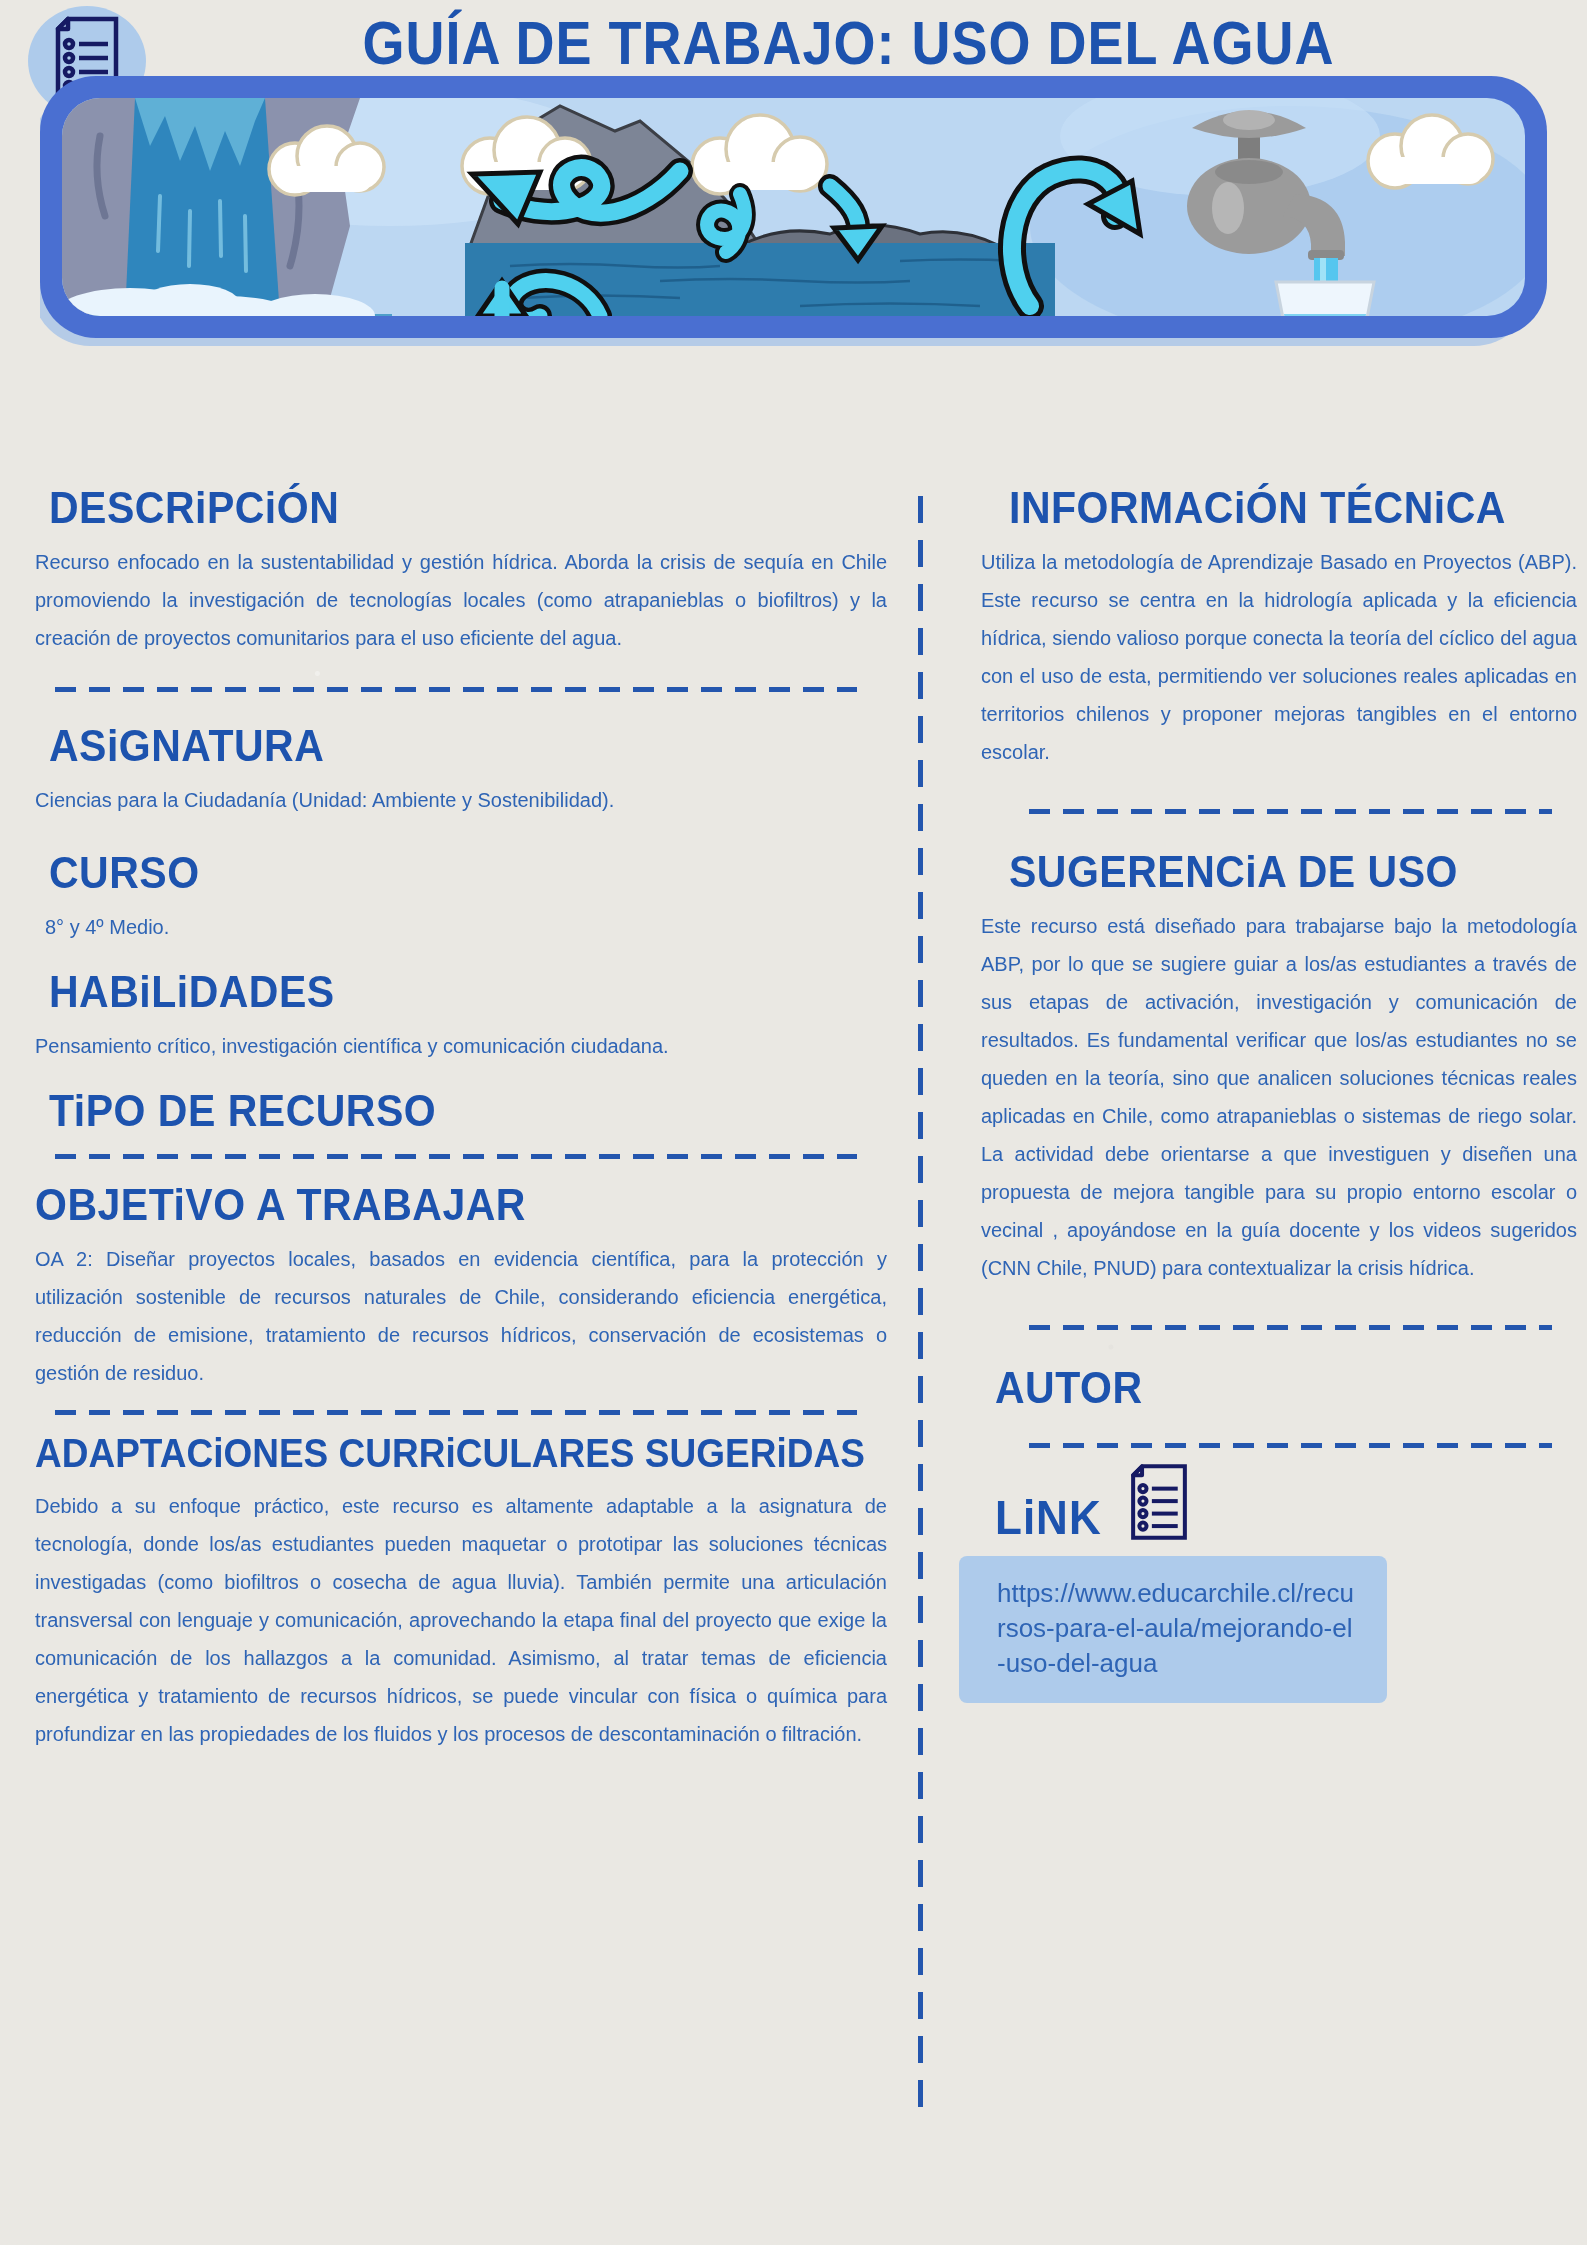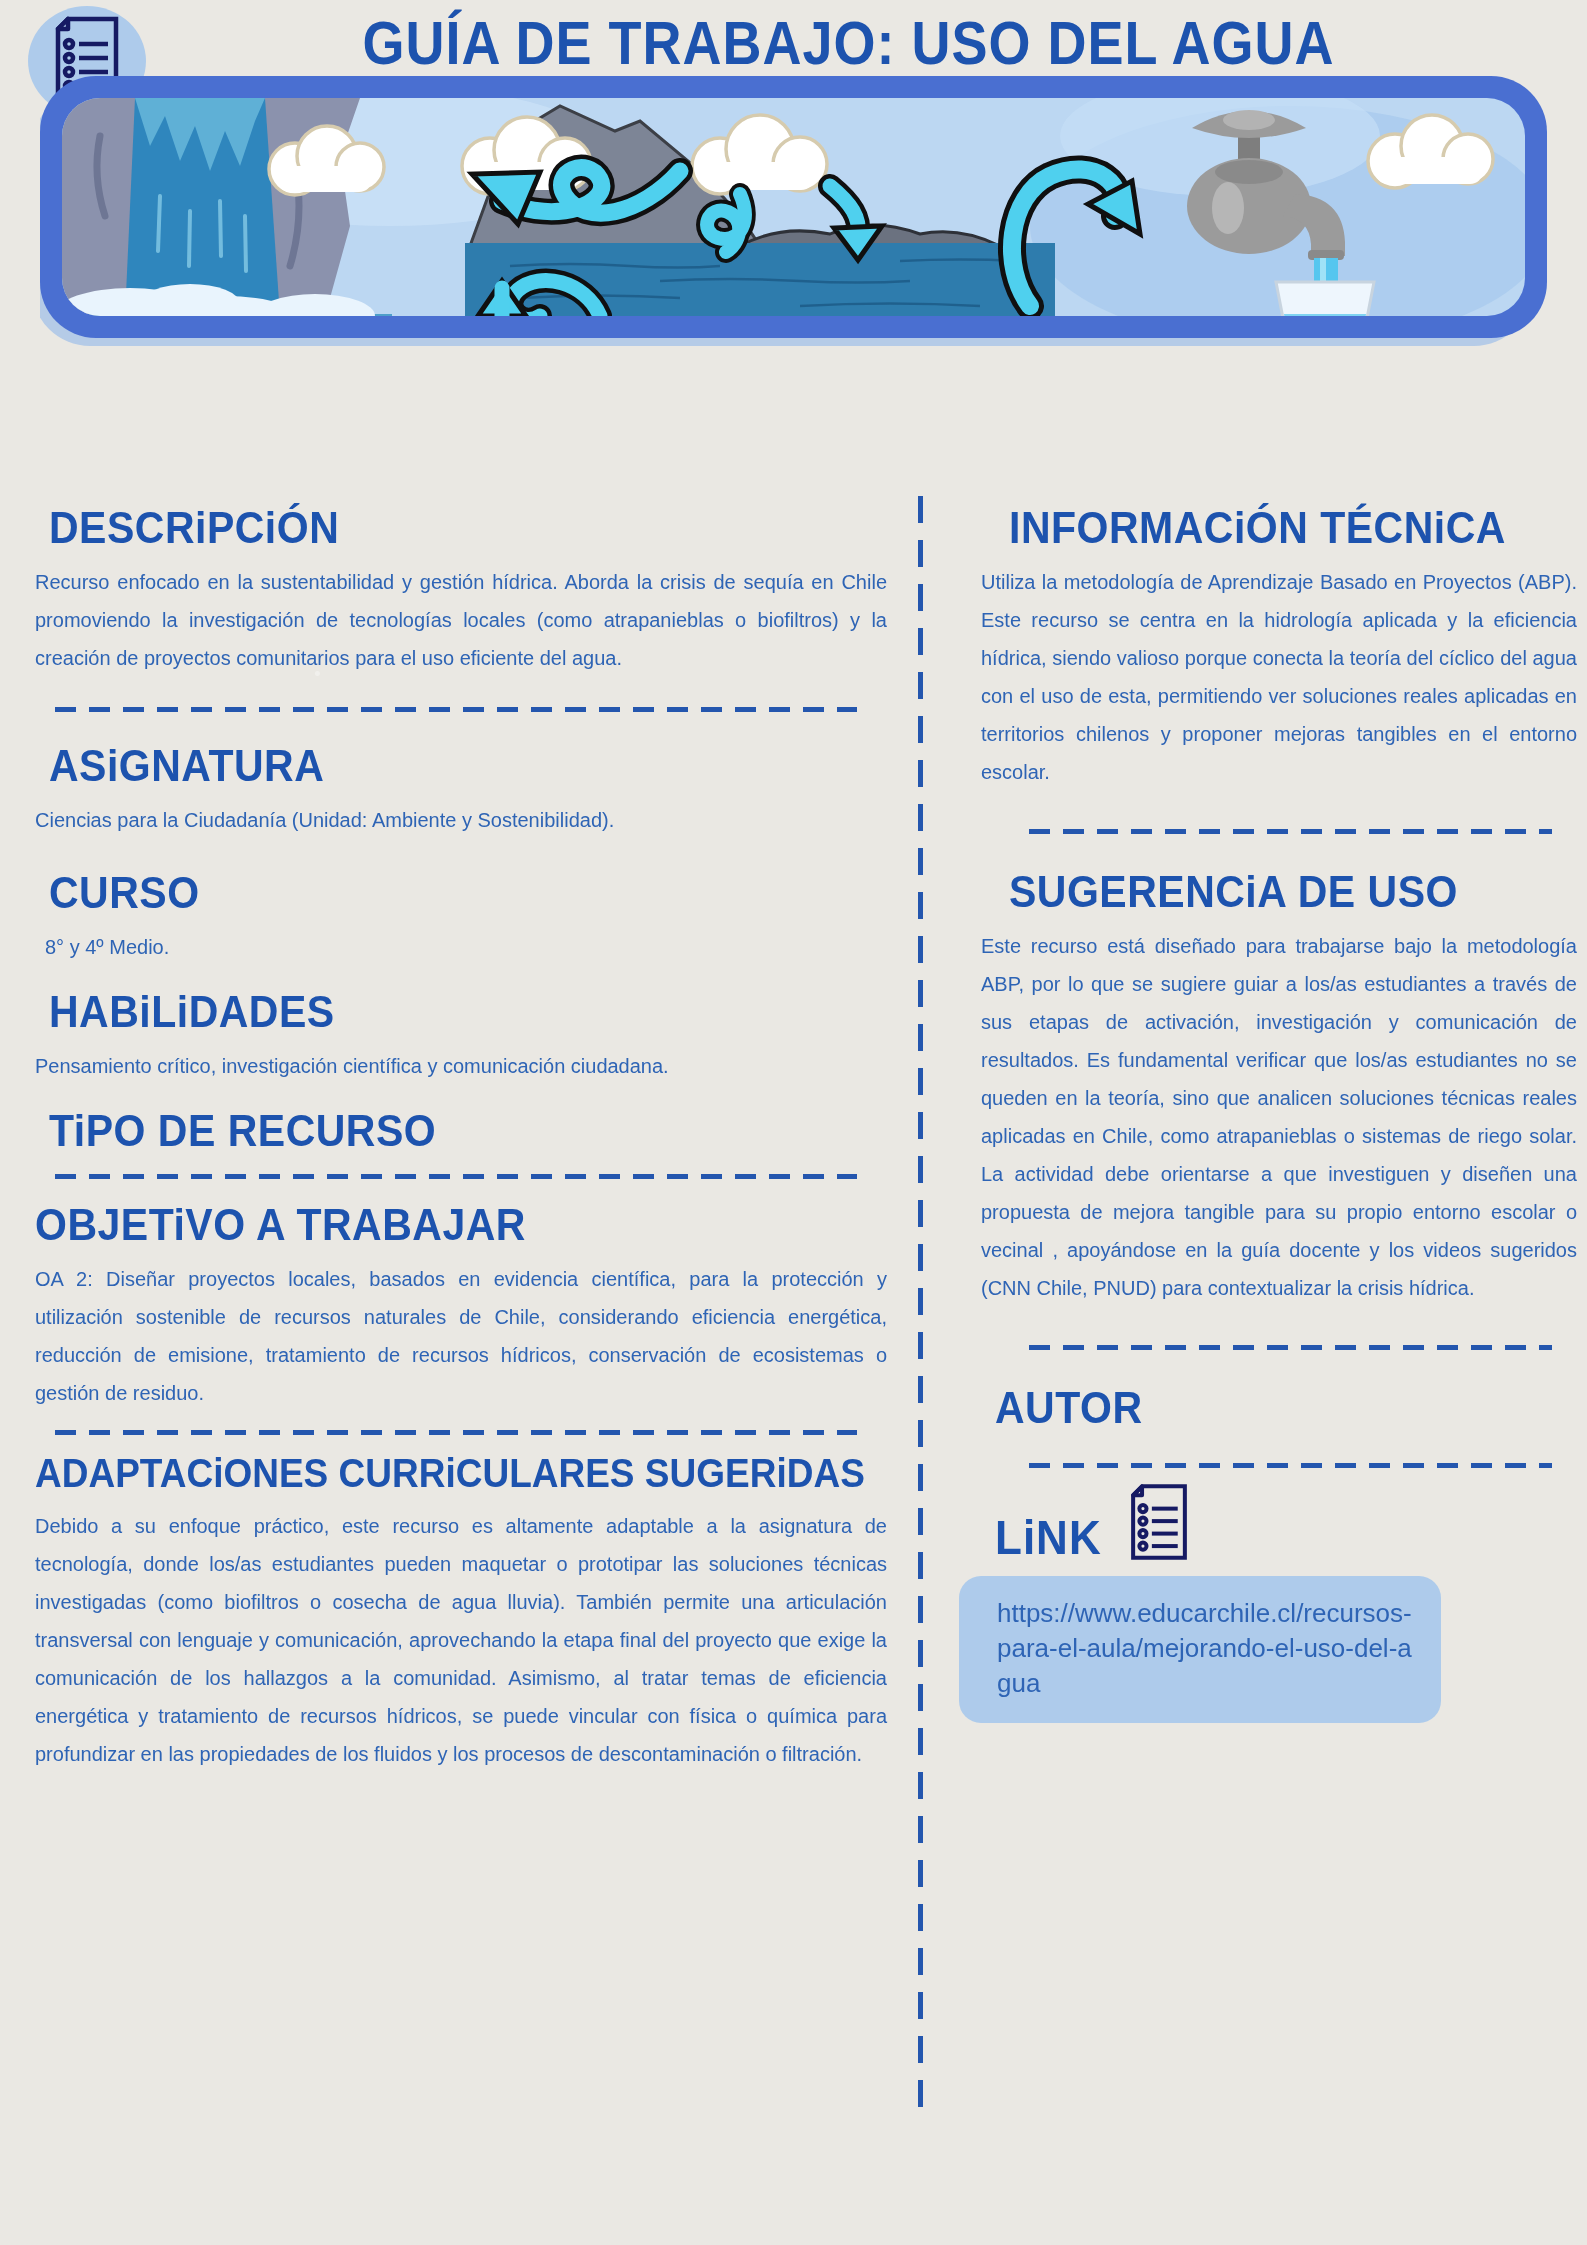--- a/index.html
+++ b/index.html
@@ -29,21 +29,21 @@
     font-size:54px; font-weight:800; letter-spacing:1px;
     color:#1d53ae;
     transform:scaleY(1.12); transform-origin:top center;
     white-space:nowrap;
   }
 
   
   .banner{ position:absolute; left:40px; top:76px; width:1507px; height:270px; }
 
   
-  .col{ position:absolute; top:482px;margin-top:20px; }
+  .col{ position:absolute; top:482px; }
   .col-left{ left:35px; width:852px; }
   .col-right{ left:981px; width:596px; }
 
   .sec-heading{
     font-size:41px; font-weight:800; color:#1d53ae;
     letter-spacing:.5px; margin:0 0 14px 14px;
     transform:scaleY(1.1); transform-origin:left top;
     white-space:nowrap;
   }
   .sec-heading.small-fit{ font-size:37px; letter-spacing:0; }
@@ -66,22 +66,22 @@
     background:repeating-linear-gradient(180deg,#2456ae 0 27px,transparent 27px 44px);
   }
 
   
   .link-row{ display:flex; align-items:center; gap:24px; margin:6px 0 10px 14px; }
   .link-heading{
     font-size:44px; font-weight:800; color:#1d53ae; letter-spacing:1px;
     transform:scaleY(1.1); transform-origin:left top; padding-top:18px;
   }
   .link-pill{
-    display:block; margin-left:-22px; width:482px;
-    background:#aecbeb; border-radius:22px;
+    display:block; margin-left:-22px; width:428px;
+    background:#aecbeb; border-radius:8px;
     padding:20px 28px 22px 38px;
     font-size:26px; line-height:35px; color:#2e64b5;
     text-decoration:none; word-break:break-all;
   }
 </style>
 </head>
 <body>
 
 <div class="page">
 

